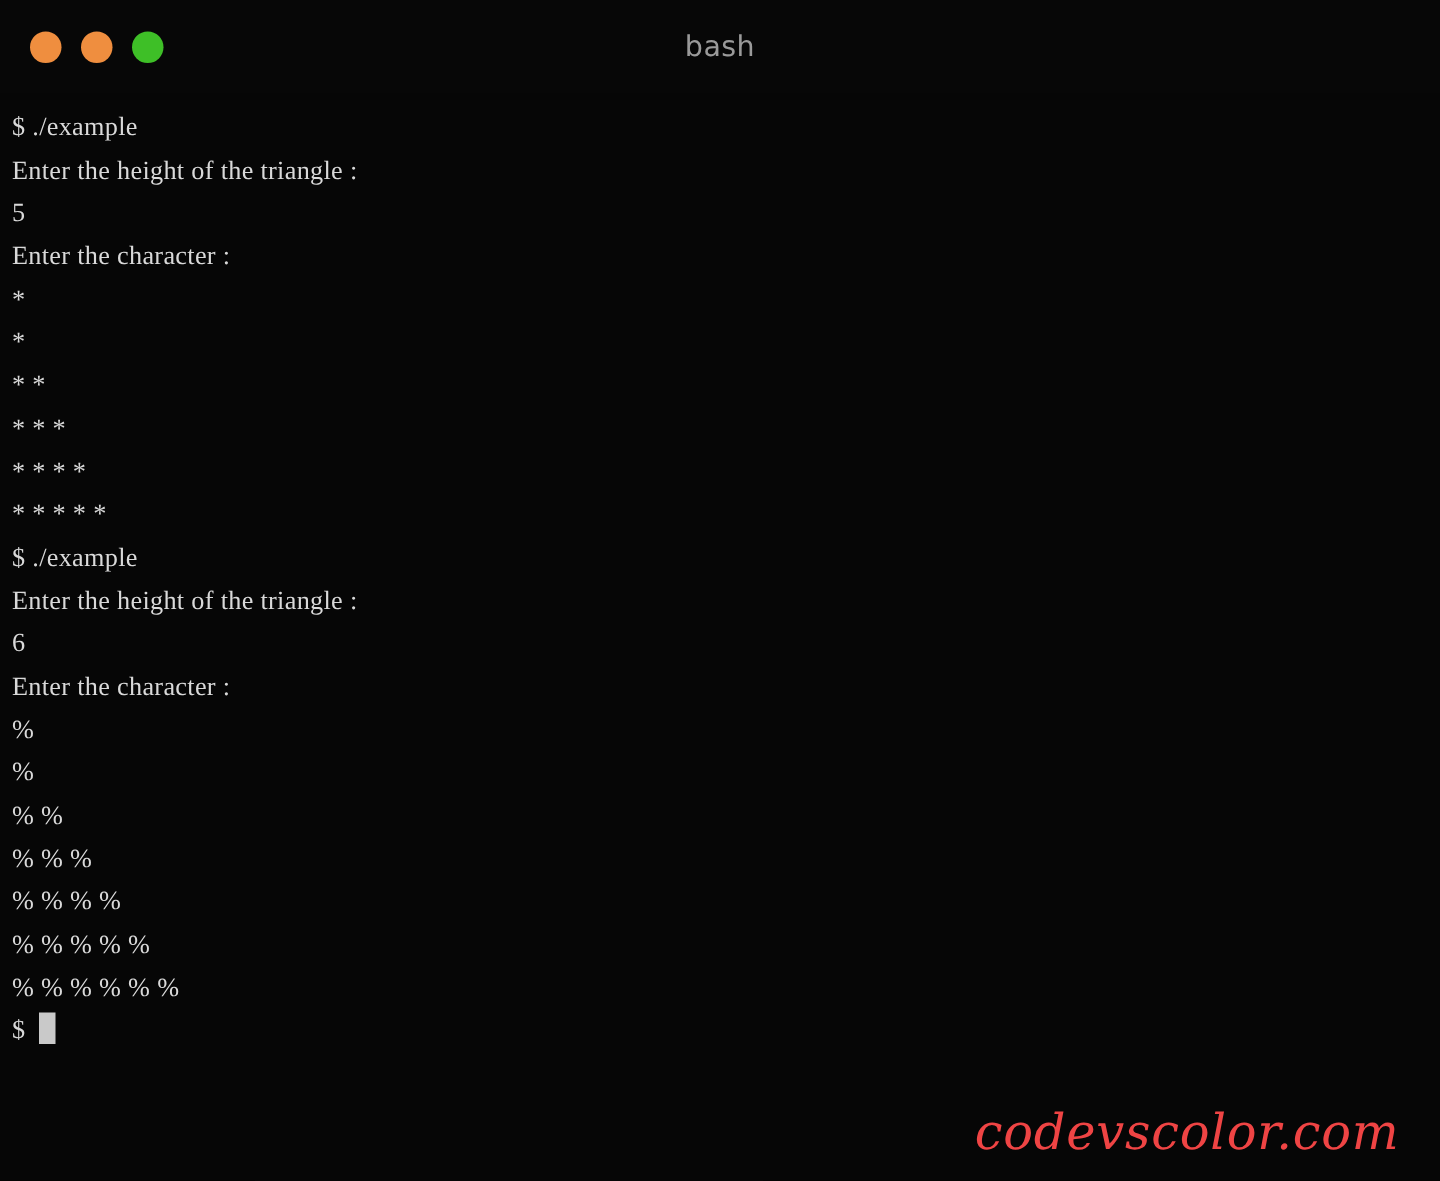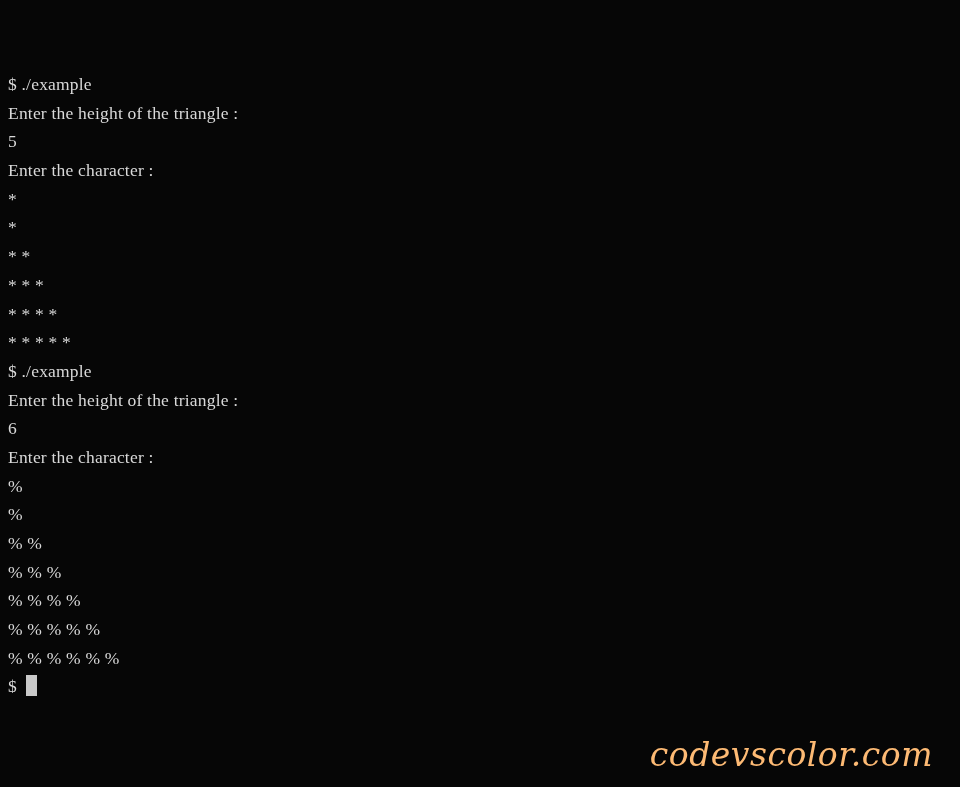--- a/index.html
+++ b/index.html
@@ -95,20 +95,28 @@
     letter-spacing: 0.5px;
     user-select: none;
     white-space: nowrap;
   }
 </style>
 </head>
 <body>
 
 <div class="window" style="background: rgb(6, 6, 6);">
 
+  <div class="titlebar" style="background: rgb(7, 7, 7);">
+    <div class="traffic">
+      <span class="dot" style="background: rgb(239, 142, 63);"></span>
+      <span class="dot" style="background: rgb(239, 142, 63);"></span>
+      <span class="dot" style="background: rgb(62, 191, 39);"></span>
+    </div>
+    <div class="title">bash</div>
+  </div>
 
   <div class="screen">
     <div class="line" style="color: rgb(217, 217, 217);">$ ./example</div>
     <div class="line" style="color: rgb(217, 217, 217);">Enter the height of the triangle :</div>
     <div class="line" style="color: rgb(217, 217, 217);">5</div>
     <div class="line" style="color: rgb(217, 217, 217);">Enter the character :</div>
     <div class="line" style="color: rgb(217, 217, 217);">*</div>
     <div class="line" style="color: rgb(217, 217, 217);">*</div>
     <div class="line" style="color: rgb(217, 217, 217);">* *</div>
     <div class="line" style="color: rgb(217, 217, 217);">* * *</div>
@@ -121,15 +129,15 @@
     <div class="line" style="color: rgb(217, 217, 217);">%</div>
     <div class="line" style="color: rgb(217, 217, 217);">%</div>
     <div class="line" style="color: rgb(217, 217, 217);">% %</div>
     <div class="line" style="color: rgb(217, 217, 217);">% % %</div>
     <div class="line" style="color: rgb(217, 217, 217);">% % % %</div>
     <div class="line" style="color: rgb(217, 217, 217);">% % % % %</div>
     <div class="line" style="color: rgb(217, 217, 217);">% % % % % %</div>
     <div class="line" style="color: rgb(217, 217, 217);"><span>$</span><span class="cursor" style="background: rgb(201, 201, 201);"></span></div>
   </div>
 
-  <div class="watermark" style="color: #fdba74;">codevscolor.com</div>
+  <div class="watermark" style="color: #ef4444;">codevscolor.com</div>
 
 </div>
 
 </body></html>

